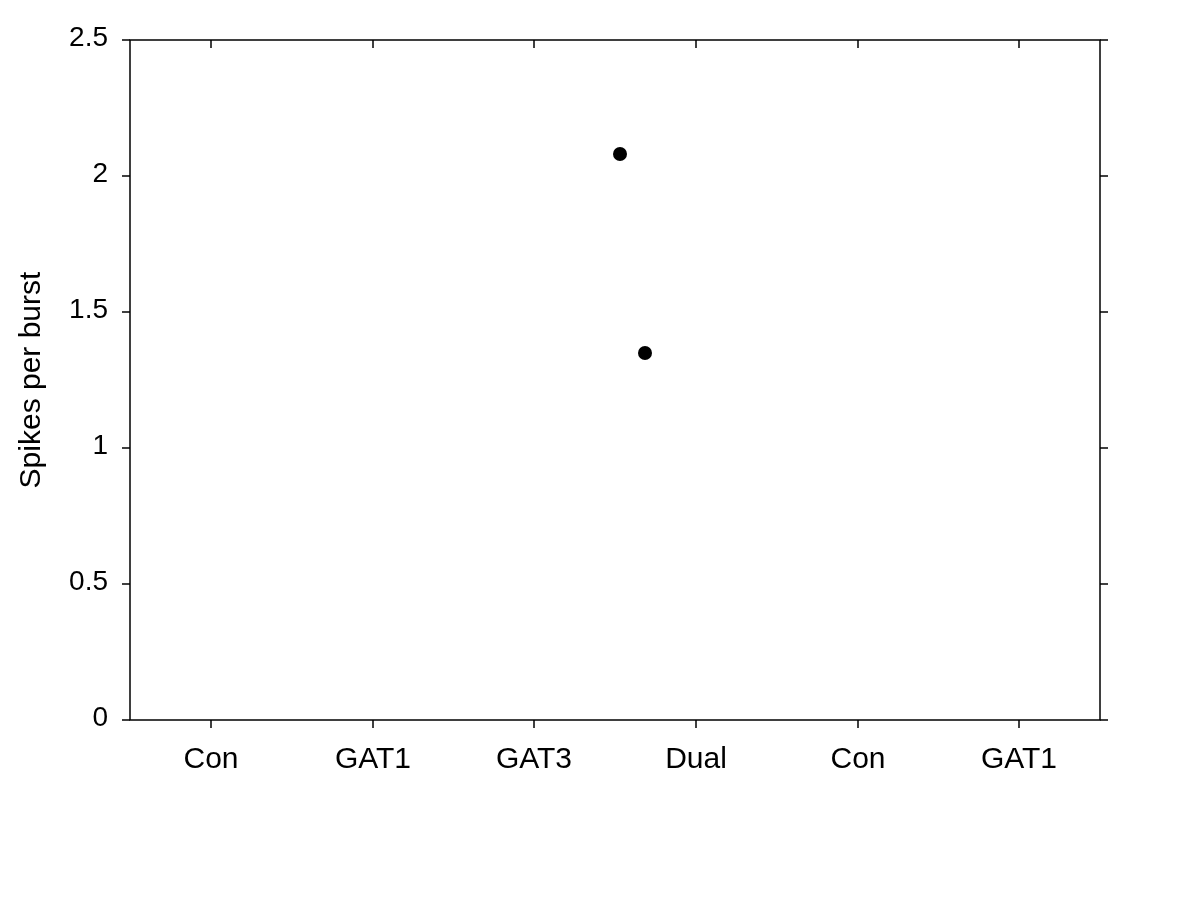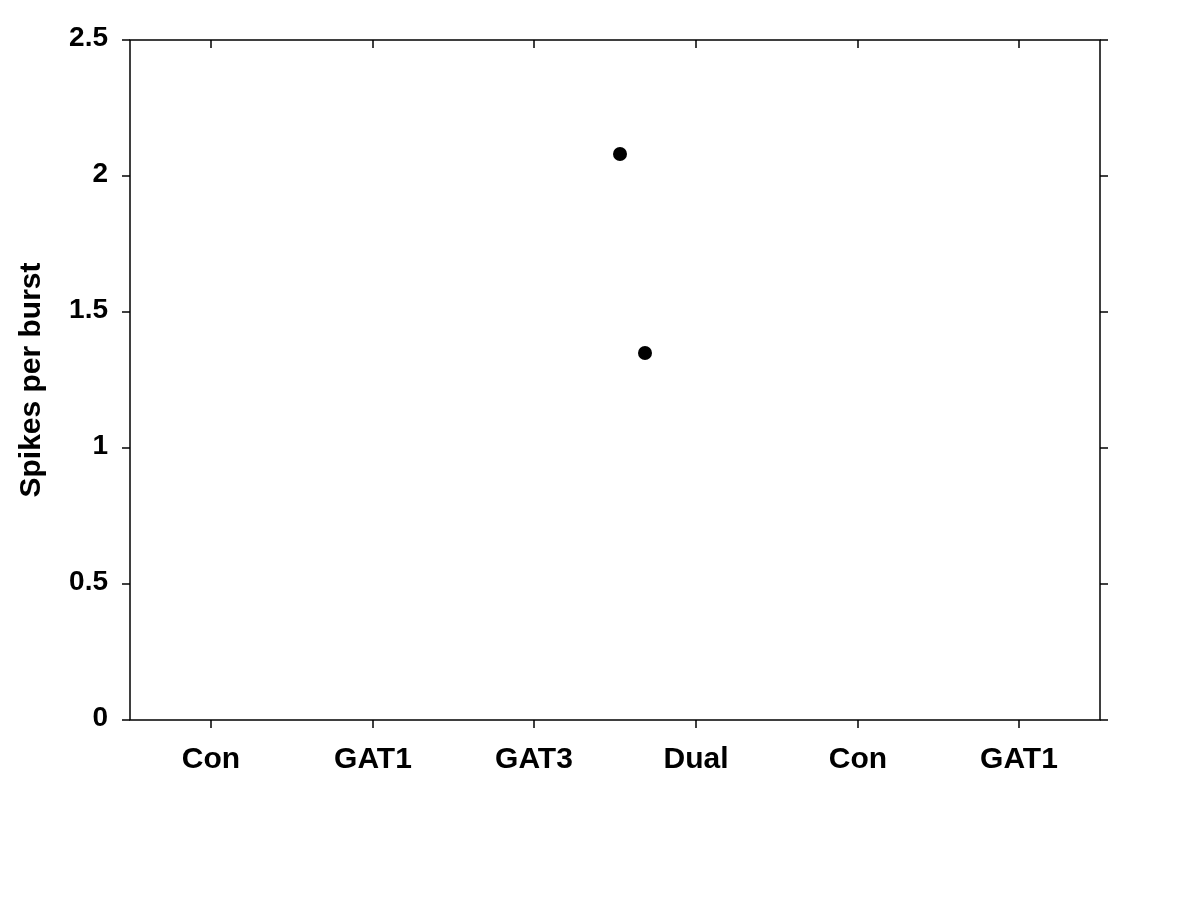--- a/index.html
+++ b/index.html
@@ -10,21 +10,20 @@
       font-family: Arial, sans-serif;
       overflow: hidden;
     }
     .chart-container {
       width: 1200px;
       height: 900px;
       position: relative;
       display: flex;
       align-items: flex-end;
       justify-content: center;
-      font-weight: bold;
     }
     svg {
       width: 1200px;
       height: 900px;
     }
   </style>
 </head>
 <body>
 
 <div class="chart-container">

